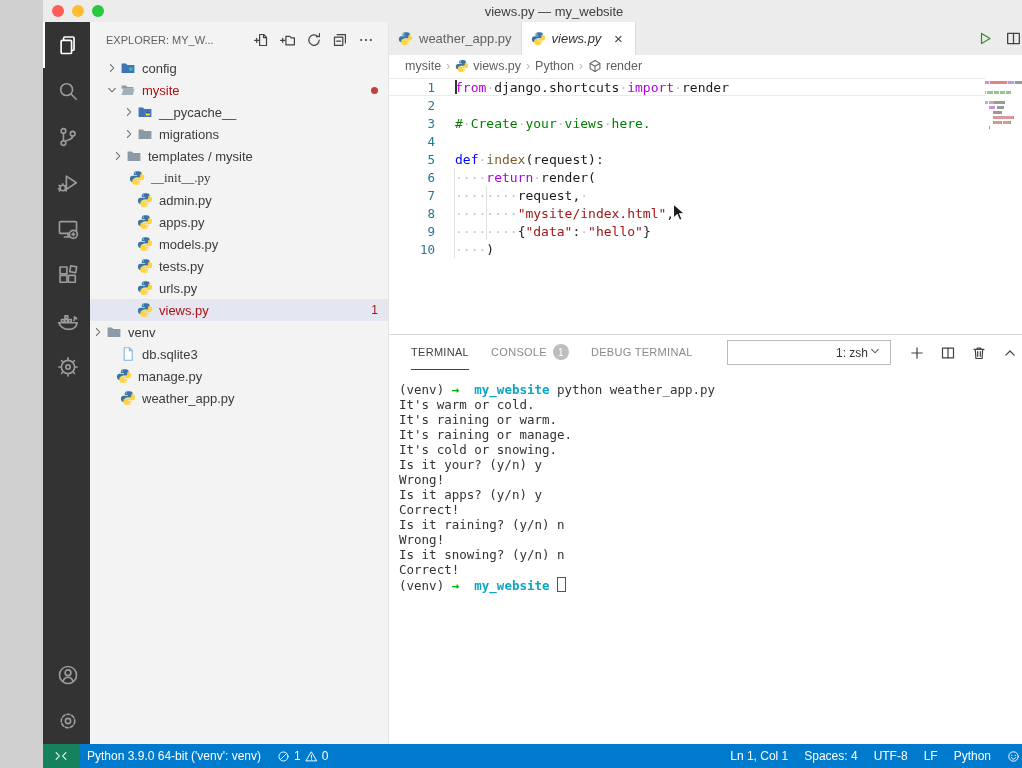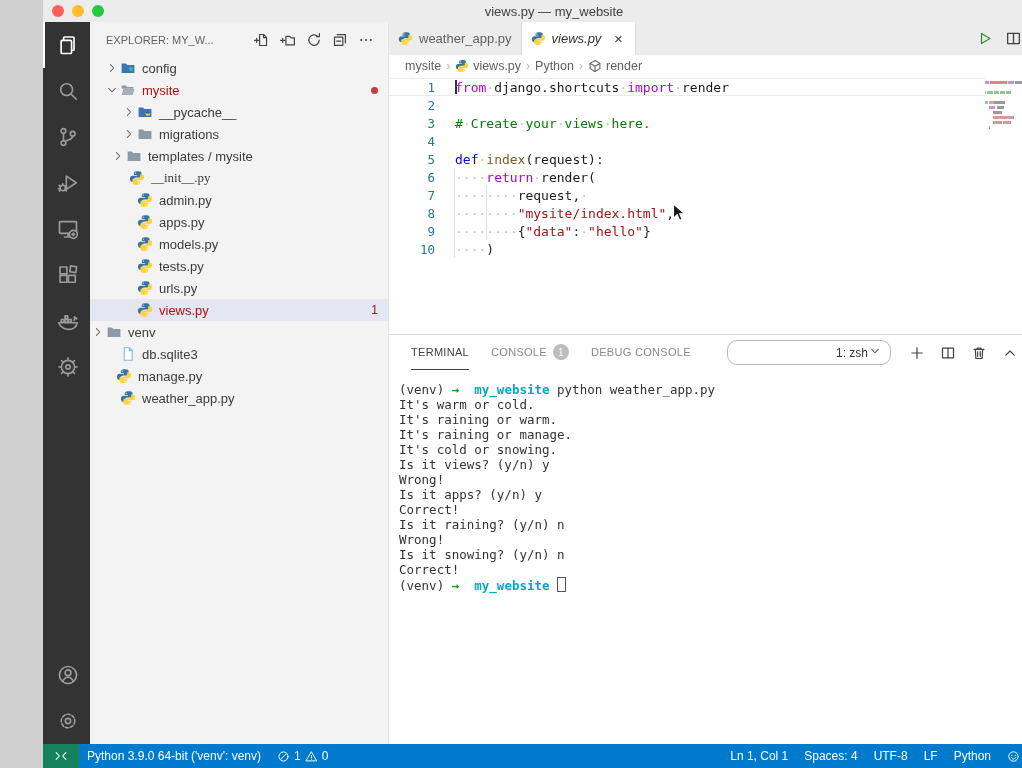--- a/index.html
+++ b/index.html
@@ -72,21 +72,21 @@
   .mini-seg{height:3px;flex:none;}
   .overview{position:absolute;top:0;right:0;bottom:0;width:12px;background:#c9ccd2;}
   .ov-err{position:absolute;top:1px;right:1px;width:10px;height:11px;background:#e51400;}
   .mouse-cursor{position:absolute;left:283px;top:126px;z-index:5;}
   
   .panel{height:409px;border-top:1px solid #d8d8d8;background:#ffffff;display:flex;flex-direction:column;flex:none;}
   .panel-header{height:35px;display:flex;align-items:center;padding:0 16px 0 22px;flex:none;text-align:right;}
   .panel-tab{font-size:11px;letter-spacing:.3px;color:#8a8a8a;display:flex;align-items:center;gap:6px;height:100%;box-sizing:border-box;cursor:pointer;border-bottom:1px solid transparent;margin-right:22px;}
   .panel-tab.active{color:#424242;border-bottom-color:#424242;}
   .panel-badge{min-width:16px;height:16px;border-radius:8px;background:#bdbdbd;color:#ffffff;font-size:10px;display:flex;align-items:center;justify-content:center;padding:0 3px;box-sizing:border-box;}
-  .shell-select{margin-left:auto;width:146px;height:23px;border:1px solid #b9b9b9;border-radius:10px;background:#fff;display:flex;align-items:center;padding:0 8px;font-size:12px;color:#333;cursor:pointer;flex:none;}
+  .shell-select{margin-left:auto;width:146px;height:23px;border:1px solid #b9b9b9;border-radius:0;background:#fff;display:flex;align-items:center;padding:0 8px;font-size:12px;color:#333;cursor:pointer;flex:none;}
   .shell-select .val{flex:1;}
   .shell-select svg{width:14px;height:14px;color:#555;}
   .panel-actions{display:flex;gap:15px;color:#424242;align-items:center;margin-left:18px;}
   .pa-act{cursor:pointer;display:flex;align-items:center;}
   .pa-act svg{width:16px;height:16px;}
   
   .terminal{flex:1;padding:12px 0 0 10px;font-family:"DejaVu Sans Mono",monospace;font-size:12.5px;line-height:15px;color:#333;cursor:text;}
   .t-line{white-space:pre;}
   .tt{color:#333333;}
   .tt-green{color:#00a600;font-weight:bold;}
@@ -664,21 +664,21 @@
         <div class="panel-header">
           <div id="panel-tabs" style="display:flex;align-items:stretch;height:100%;">
               <div class="panel-tab active">
                 <span>TERMINAL</span>
               </div>
               <div class="panel-tab">
                 <span>CONSOLE</span>
                 <span class="panel-badge">1</span>
               </div>
               <div class="panel-tab">
-                <span>DEBUG CONSOLE</span>
+                <span>DEBUG TERMINAL</span>
               </div>
             </div>
           <div class="shell-select">
             <span class="val">1: zsh</span>
             <span id="shell-chevron"><svg viewBox="0 0 16 16" fill="none" stroke="currentColor" stroke-width="1.2" stroke-linecap="round" stroke-linejoin="round">
                   <path d="M4.2 6.2 8 10l3.8-3.8"></path>
                 </svg></span>
           </div>
           <div class="panel-actions" id="panel-actions">
               <span class="pa-act">
@@ -719,21 +719,21 @@
                 </span>
               </span>
             </div>
         </div>
         <div class="terminal" id="terminal">
             <div class="t-line"><span class="tt">(venv) </span><span class="tt-green">→</span><span class="tt">  </span><span class="tt-cyan">my_website</span><span class="tt"> python weather_app.py</span></div>
             <div class="t-line"><span class="tt">It's warm or cold.</span></div>
             <div class="t-line"><span class="tt">It's raining or warm.</span></div>
             <div class="t-line"><span class="tt">It's raining or manage.</span></div>
             <div class="t-line"><span class="tt">It's cold or snowing.</span></div>
-            <div class="t-line"><span class="tt">Is it views? (y/n) y</span></div>
+            <div class="t-line"><span class="tt">Is it your? (y/n) y</span></div>
             <div class="t-line"><span class="tt">Wrong!</span></div>
             <div class="t-line"><span class="tt">Is it apps? (y/n) y</span></div>
             <div class="t-line"><span class="tt">Correct!</span></div>
             <div class="t-line"><span class="tt">Is it raining? (y/n) n</span></div>
             <div class="t-line"><span class="tt">Wrong!</span></div>
             <div class="t-line"><span class="tt">Is it snowing? (y/n) n</span></div>
             <div class="t-line"><span class="tt">Correct!</span></div>
             <div class="t-line"><span class="tt">(venv) </span><span class="tt-green">→</span><span class="tt">  </span><span class="tt-cyan">my_website</span><span class="tt"> </span><span class="tcursor"></span></div>
           </div>
       </div>

